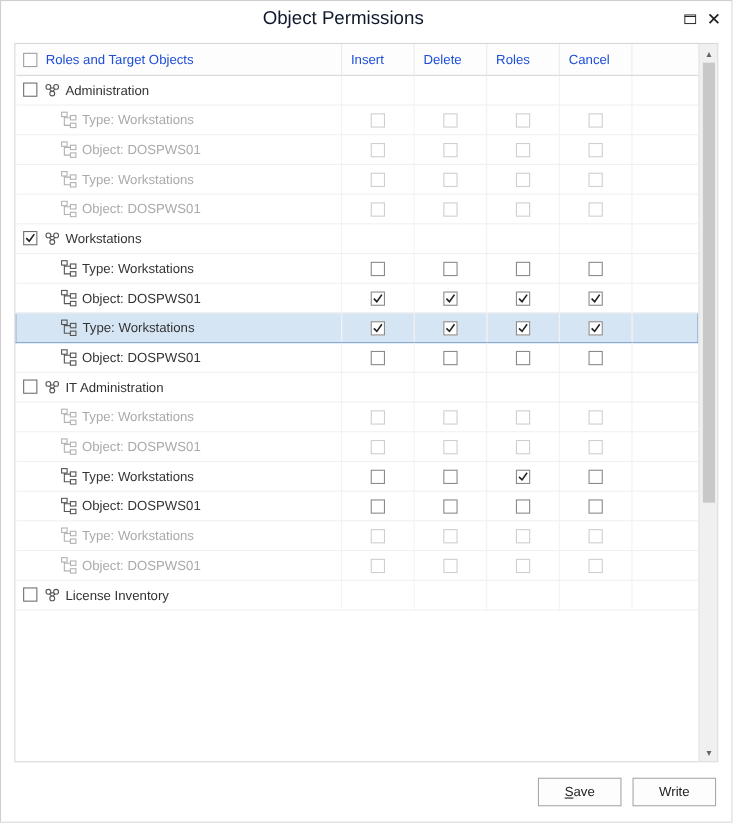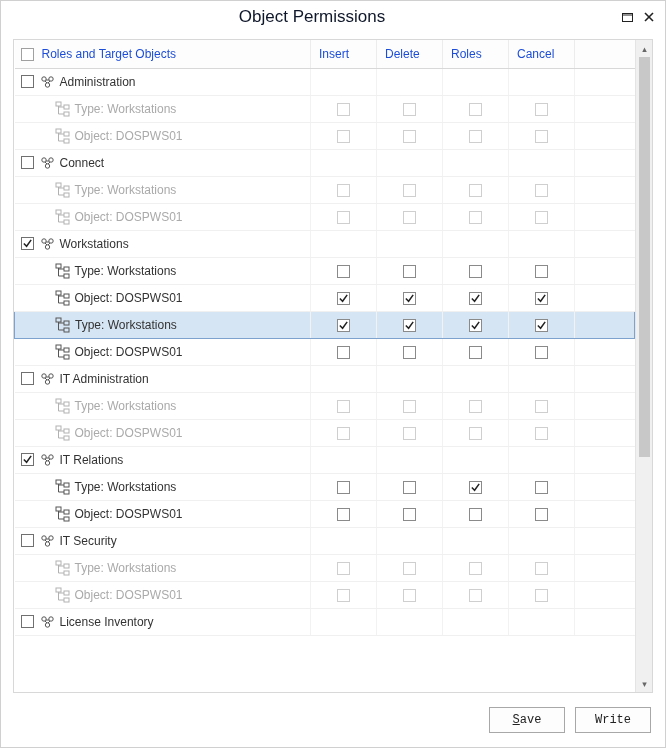--- a/index.html
+++ b/index.html
@@ -162,21 +162,20 @@
   }
   .btn {
     min-width: 76px;
     height: 26px;
     border: 1px solid #a8a8a8;
     background: #fdfdfd;
     display: flex; align-items: center; justify-content: center;
     font-size: 12px;
     color: #222;
     padding: 0 14px;
-    font-family: Liberation Mono, monospace;
   }
   .btn .ul { text-decoration: underline; }
 </style>
 </head>
 <body>
 
 <div class="dialog">
 
   <div class="titlebar">
     <div class="title">Object Permissions</div>
@@ -255,38 +254,20 @@
                   </span>
                   <span class="label">Object: DOSPWS01</span>
                 </div>
               </td>
               <td class="perm-cell"><span class="cb dim"></span></td>
               <td class="perm-cell"><span class="cb dim"></span></td>
               <td class="perm-cell"><span class="cb dim"></span></td>
               <td class="perm-cell"><span class="cb dim"></span></td>
               <td class="col-spacer"></td>
             </tr>
-            <tr class="row">
-              <td>
-                <div class="tree-cell" style="padding-left:6px">
-                  <span class="expand-cb"></span>
-                  <span class="node-icon">
-                    <svg width="16" height="16" viewBox="0 0 16 16">
-                      <use href="#role-icon"></use>
-                    </svg>
-                  </span>
-                  <span class="label">Connect</span>
-                </div>
-              </td>
-              <td></td>
-              <td></td>
-              <td></td>
-              <td></td>
-              <td class="col-spacer"></td>
-            </tr>
             <tr class="row dim">
               <td>
                 <div class="tree-cell dim" style="padding-left:40px">
                   <span class="node-icon">
                     <svg width="16" height="16" viewBox="0 0 16 16">
                       <use href="#tree-icon"></use>
                     </svg>
                   </span>
                   <span class="label">Type: Workstations</span>
                 </div>
@@ -483,42 +464,20 @@
                 </div>
               </td>
               <td class="perm-cell"><span class="cb dim"></span></td>
               <td class="perm-cell"><span class="cb dim"></span></td>
               <td class="perm-cell"><span class="cb dim"></span></td>
               <td class="perm-cell"><span class="cb dim"></span></td>
               <td class="col-spacer"></td>
             </tr>
             <tr class="row">
               <td>
-                <div class="tree-cell" style="padding-left:6px">
-                  <span class="expand-cb">
-                    <svg width="11" height="11" viewBox="0 0 12 12">
-                      <use href="#check-mark"></use>
-                    </svg>
-                  </span>
-                  <span class="node-icon">
-                    <svg width="16" height="16" viewBox="0 0 16 16">
-                      <use href="#role-icon"></use>
-                    </svg>
-                  </span>
-                  <span class="label">IT Relations</span>
-                </div>
-              </td>
-              <td></td>
-              <td></td>
-              <td></td>
-              <td></td>
-              <td class="col-spacer"></td>
-            </tr>
-            <tr class="row">
-              <td>
                 <div class="tree-cell" style="padding-left:40px">
                   <span class="node-icon">
                     <svg width="16" height="16" viewBox="0 0 16 16">
                       <use href="#tree-icon"></use>
                     </svg>
                   </span>
                   <span class="label">Type: Workstations</span>
                 </div>
               </td>
               <td class="perm-cell"><span class="cb"></span></td>
@@ -539,38 +498,20 @@
                       <use href="#tree-icon"></use>
                     </svg>
                   </span>
                   <span class="label">Object: DOSPWS01</span>
                 </div>
               </td>
               <td class="perm-cell"><span class="cb"></span></td>
               <td class="perm-cell"><span class="cb"></span></td>
               <td class="perm-cell"><span class="cb"></span></td>
               <td class="perm-cell"><span class="cb"></span></td>
-              <td class="col-spacer"></td>
-            </tr>
-            <tr class="row">
-              <td>
-                <div class="tree-cell" style="padding-left:6px">
-                  <span class="expand-cb"></span>
-                  <span class="node-icon">
-                    <svg width="16" height="16" viewBox="0 0 16 16">
-                      <use href="#role-icon"></use>
-                    </svg>
-                  </span>
-                  <span class="label">IT Security</span>
-                </div>
-              </td>
-              <td></td>
-              <td></td>
-              <td></td>
-              <td></td>
               <td class="col-spacer"></td>
             </tr>
             <tr class="row dim">
               <td>
                 <div class="tree-cell dim" style="padding-left:40px">
                   <span class="node-icon">
                     <svg width="16" height="16" viewBox="0 0 16 16">
                       <use href="#tree-icon"></use>
                     </svg>
                   </span>

